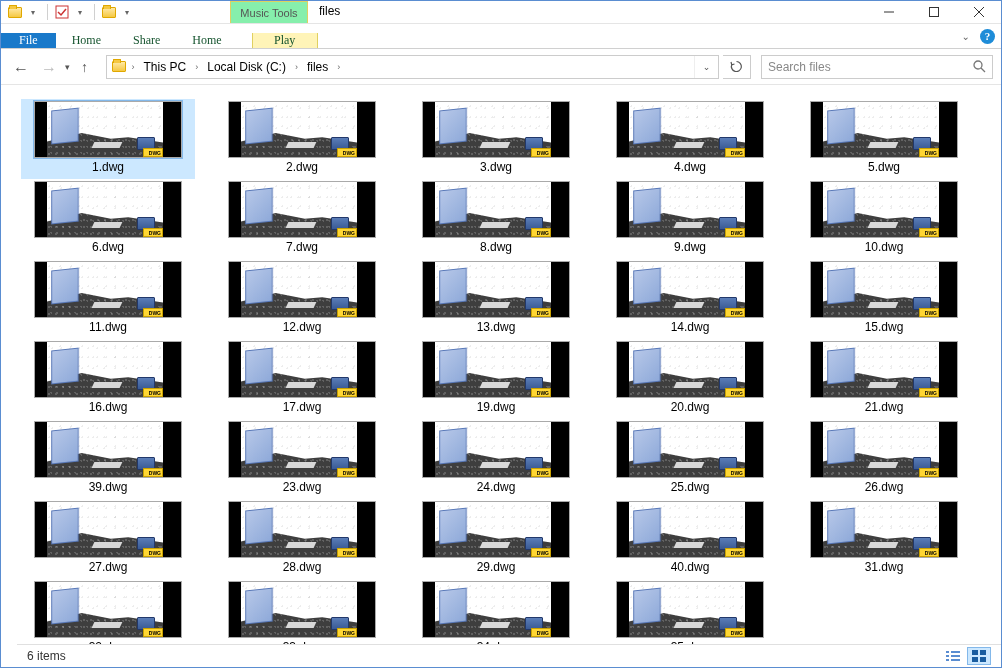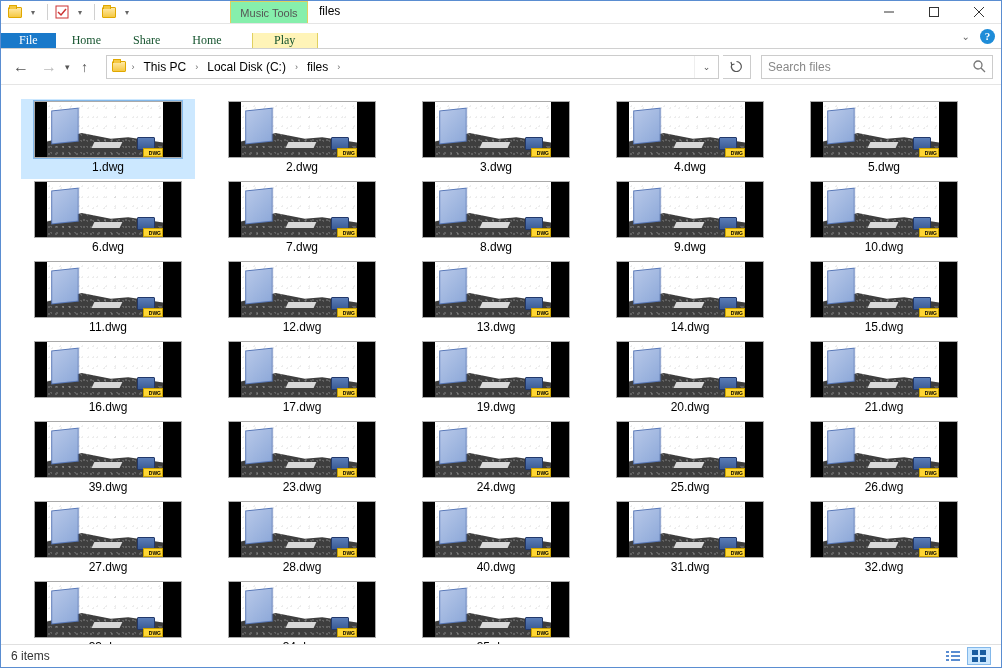--- a/index.html
+++ b/index.html
@@ -154,21 +154,21 @@
     position:absolute; right:0; bottom:0; width:20px; height:9px;
     background:#ffd633; border:1px solid #caa100;
     font-size:5px; font-weight:bold; color:#000; text-align:right; padding-right:1px; line-height:8px;
   }
   .file-label { margin-top:2px; font-size:12px; color:#000; text-align:center; }
 
   
   .statusbar {
     height:23px; border-top:1px solid #e0e0e0;
     display:flex; align-items:center; padding:0 10px;
-    font-size:12px; color:#333;
+    font-size:12px; color:#333;margin-left:16px;
   }
   .status-right { margin-left:auto; display:flex; gap:2px; }
   .view-btn {
     width:24px; height:18px; border:1px solid transparent;
     display:flex; align-items:center; justify-content:center; color:#555;
   }
   .view-btn.active { background:#cce8ff; border-color:#83b8ea; color:#1a5da0; }
 
   svg { display:block; }
 </style>
@@ -687,20 +687,35 @@
         <div class="side-r"></div>
         <div class="sky"></div>
         <div class="ground"></div>
         <div class="panel"></div>
         <div class="strip"></div>
         <div class="badge">
           <div class="box"></div>
           <div class="tag">DWG</div>
         </div>
       </div>
+      <div class="file-label">29.dwg</div>
+    </div>
+    <div class="file-cell">
+      <div class="thumb">
+        <div class="side-l"></div>
+        <div class="side-r"></div>
+        <div class="sky"></div>
+        <div class="ground"></div>
+        <div class="panel"></div>
+        <div class="strip"></div>
+        <div class="badge">
+          <div class="box"></div>
+          <div class="tag">DWG</div>
+        </div>
+      </div>
       <div class="file-label">40.dwg</div>
     </div>
     <div class="file-cell">
       <div class="thumb">
         <div class="side-l"></div>
         <div class="side-r"></div>
         <div class="sky"></div>
         <div class="ground"></div>
         <div class="panel"></div>
         <div class="strip"></div>

